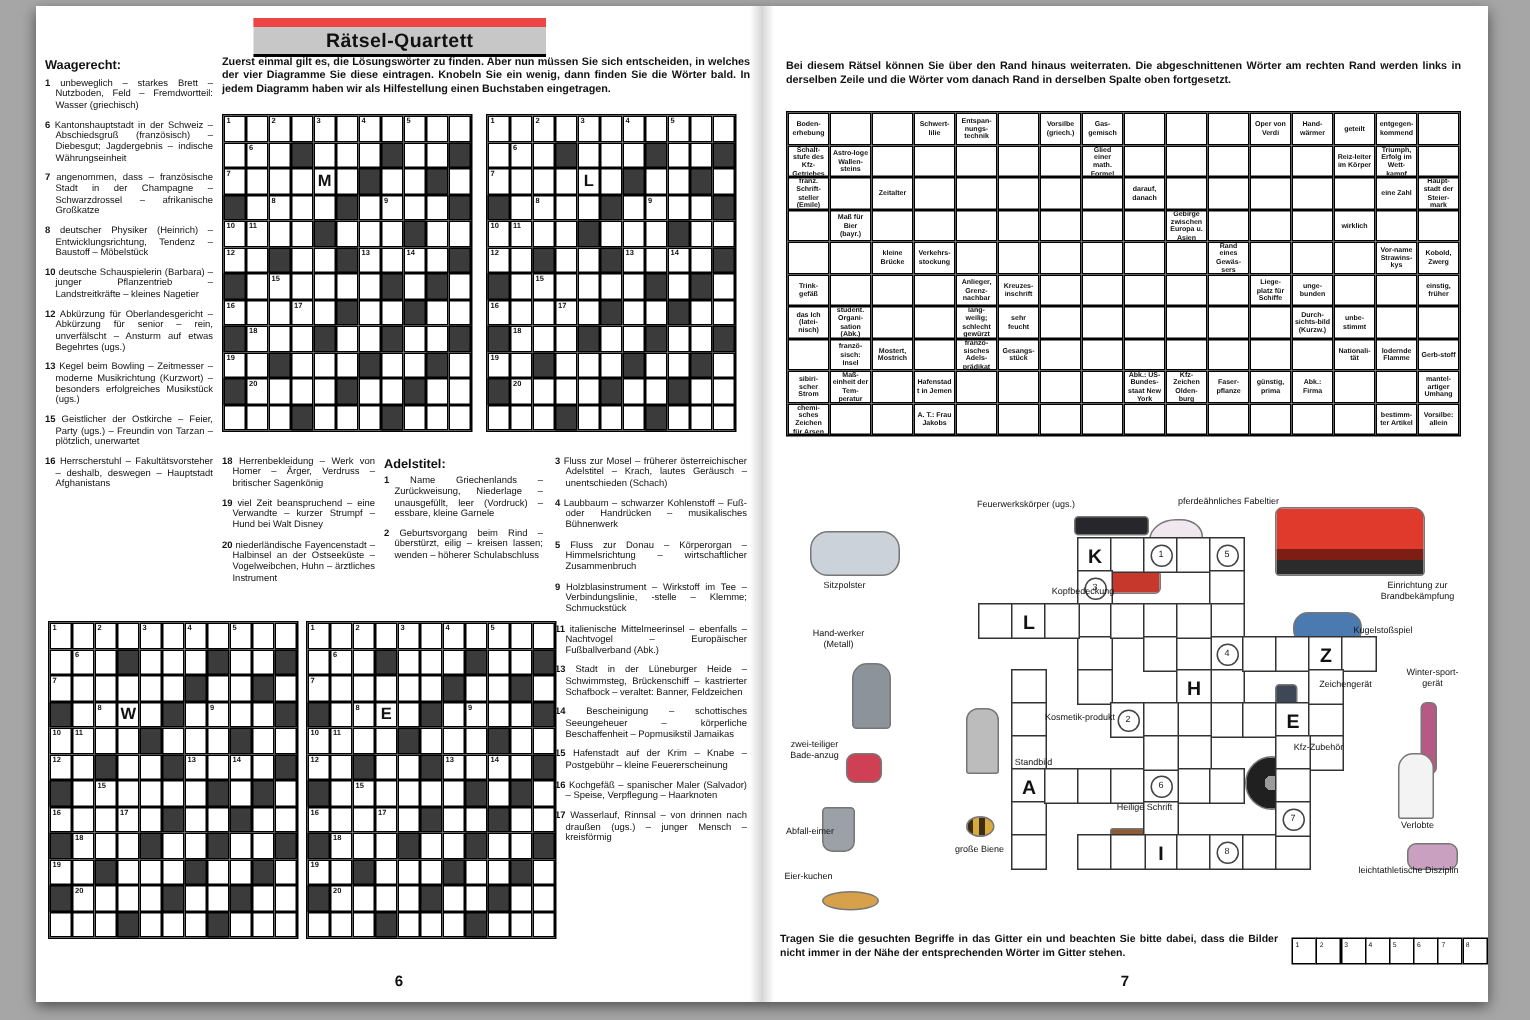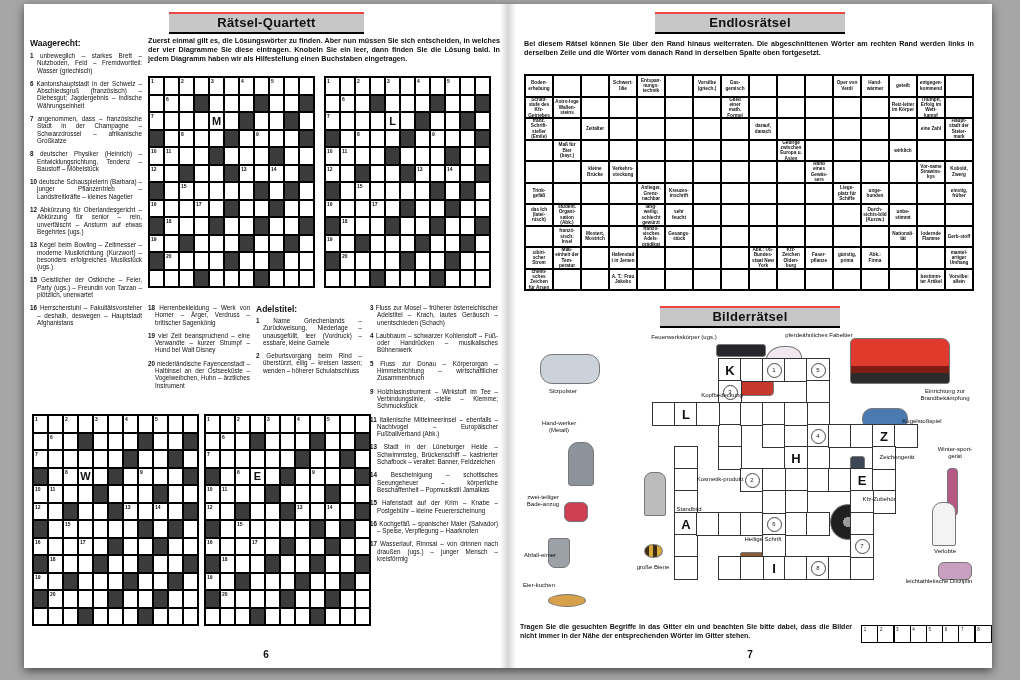--- a/index.html
+++ b/index.html
@@ -2,21 +2,21 @@
 <html><head>
 <meta charset="utf-8">
 <style>
   html,body{margin:0;padding:0;}
   body{width:1020px;height:680px;background:#a6a6a6;font-family:"Liberation Sans",sans-serif;position:relative;color:#111;}
   .spread{position:absolute;left:24px;top:4px;width:968px;height:664px;background:#fff;box-shadow:0 3px 9px rgba(0,0,0,.55);}
   .gutter{position:absolute;left:50%;top:0;width:16px;height:100%;transform:translateX(-50%);background:linear-gradient(90deg,rgba(0,0,0,0),rgba(0,0,0,.16),rgba(0,0,0,0));pointer-events:none;}
   .page{position:absolute;top:0;height:664px;width:484px;}
   .page.left{left:0;}
   .page.right{left:484px;}
-  .titlebar{position:absolute;background:#c7c7c7;border-top:2px solid #ef4444;border-bottom:2px solid #000;text-align:center;font-weight:bold;font-size:13px;padding:1px 0 2px 0;letter-spacing:.3px;}
+  .titlebar{position:absolute;background:#c7c7c7;border-top:6px solid #ef4444;border-bottom:2px solid #000;text-align:center;font-weight:bold;font-size:13px;padding:1px 0 2px 0;letter-spacing:.3px;}
   .col-head{position:absolute;font-weight:bold;font-size:8.5px;}
   .cluecol{position:absolute;}
   .clue{font-size:6.3px;line-height:1.16;margin-bottom:6px;text-indent:-7px;padding-left:7px;text-align:justify;}
   .clue b{font-weight:bold;}
   .intro{position:absolute;font-weight:bold;font-size:7.2px;line-height:1.22;text-align:justify;}
   .qgrid{position:absolute;display:grid;grid-template-columns:repeat(11,15px);grid-auto-rows:17.5px;border:1.5px solid #000;background:#fff;}
   .qcell{border:0.5px solid #000;position:relative;background:#fff;}
   .qcell.black{background:#3b3b3b;}
   .qnum{position:absolute;top:0;left:1px;font-size:5px;font-weight:bold;}
   .qletter{position:absolute;inset:0;display:flex;align-items:center;justify-content:center;font-size:11px;font-weight:bold;}
@@ -47,21 +47,21 @@
         <div class="clue"><b>1</b> unbeweglich – starkes Brett – Nutzboden, Feld – Fremdwortteil: Wasser (griechisch)</div>
         <div class="clue"><b>6</b> Kantonshauptstadt in der Schweiz – Abschiedsgruß (französisch) – Diebesgut; Jagdergebnis – indische Währungseinheit</div>
         <div class="clue"><b>7</b> angenommen, dass – französische Stadt in der Champagne – Schwarzdrossel – afrikanische Großkatze</div>
         <div class="clue"><b>8</b> deutscher Physiker (Heinrich) – Entwicklungsrichtung, Tendenz – Baustoff – Möbelstück</div>
         <div class="clue"><b>10</b> deutsche Schauspielerin (Barbara) – junger Pflanzentrieb – Landstreitkräfte – kleines Nagetier</div>
         <div class="clue"><b>12</b> Abkürzung für Oberlandesgericht – Abkürzung für senior – rein, unverfälscht – Ansturm auf etwas Begehrtes (ugs.)</div>
         <div class="clue"><b>13</b> Kegel beim Bowling – Zeitmesser – moderne Musikrichtung (Kurzwort) – besonders erfolgreiches Musikstück (ugs.)</div>
         <div class="clue"><b>15</b> Geistlicher der Ostkirche – Feier, Party (ugs.) – Freundin von Tarzan – plötzlich, unerwartet</div>
         <div class="clue"><b>16</b> Herrscherstuhl – Fakultätsvorsteher – deshalb, deswegen – Hauptstadt Afghanistans</div>
       </div>
-    <div class="intro" style="left:124px;top:33px;width:352px;">Zuerst einmal gilt es, die Lösungswörter zu finden. Aber nun müssen Sie sich entscheiden, in welches der vier Diagramme Sie diese eintragen. Knobeln Sie ein leer, dann finden Sie die Lösung bald. In jedem Diagramm haben wir als Hilfestellung einen Buchstaben eingetragen.</div>
+    <div class="intro" style="left:124px;top:33px;width:352px;">Zuerst einmal gilt es, die Lösungswörter zu finden. Aber nun müssen Sie sich entscheiden, in welches der vier Diagramme Sie diese eintragen. Knobeln Sie ein wenig, dann finden Sie die Wörter bald. In jedem Diagramm haben wir als Hilfestellung einen Buchstaben eingetragen.</div>
     <div class="qgrid" style="left:124px;top:72px;">
         <div class="qcell">
           <span class="qnum">1</span>
         </div>
         <div class="qcell"></div>
         <div class="qcell">
           <span class="qnum">2</span>
         </div>
         <div class="qcell"></div>
         <div class="qcell">
@@ -778,21 +778,20 @@
         <div class="qcell"></div>
         <div class="qcell black"></div>
         <div class="qcell"></div>
         <div class="qcell"></div>
         <div class="qcell"></div>
       </div>
     <div class="pagenum" style="top:645px;">6</div>
   </div>
 
   <div class="page right">
-    <div class="titlebar" style="left:147px;top:8px;width:190px;">Endlosrätsel</div>
     <div class="intro" style="left:16px;top:36px;width:450px;">Bei diesem Rätsel können Sie über den Rand hinaus weiterraten. Die abgeschnittenen Wörter am rechten Rand werden links in derselben Zeile und die Wörter vom danach Rand in derselben Spalte oben fortgesetzt.</div>
     <div class="egrid" style="left:16px;top:70px;">
         <div class="ecell clue-cell">Boden-erhebung</div>
         <div class="ecell"></div>
         <div class="ecell"></div>
         <div class="ecell clue-cell">Schwert-lilie</div>
         <div class="ecell clue-cell">Entspan-nungs-technik</div>
         <div class="ecell"></div>
         <div class="ecell clue-cell">Vorsilbe (griech.)</div>
         <div class="ecell clue-cell">Gas-gemisch</div>
@@ -942,21 +941,20 @@
         <div class="ecell"></div>
         <div class="ecell"></div>
         <div class="ecell"></div>
         <div class="ecell"></div>
         <div class="ecell"></div>
         <div class="ecell"></div>
         <div class="ecell"></div>
         <div class="ecell clue-cell">bestimm-ter Artikel</div>
         <div class="ecell clue-cell">Vorsilbe: allein</div>
       </div>
-    <div class="titlebar" style="left:152px;top:302px;width:180px;">Bilderrätsel</div>
     <div class="bilder" style="left:12px;top:324px;width:464px;height:290px;">
         <div class="blob" style="left: 196px; top: 16px; width: 48px; height: 11px; background: rgb(38, 38, 43); border-radius: 3px;"></div>
         <div class="item-label" style="left: 118px; top: 6px; width: 92px;">Feuerwerkskörper (ugs.)</div>
         <div class="blob" style="left: 246px; top: 18px; width: 34px; height: 26px; background: rgb(240, 231, 239); border-radius: 55% 45% 40% 55%;"></div>
         <div class="item-label" style="left: 262px; top: 4px; width: 74px;">pferdeähnliches Fabeltier</div>
         <div class="blob" style="left: 330px; top: 10px; width: 98px; height: 44px; background: linear-gradient(rgb(223, 58, 43) 0%, rgb(223, 58, 43) 62%, rgb(126, 29, 20) 62%, rgb(126, 29, 20) 78%, rgb(43, 43, 43) 78%); border-radius: 5px 8px 3px 3px;"></div>
         <div class="item-label" style="left: 392px; top: 60px; width: 66px;">Einrichtung zur Brandbekämpfung</div>
         <div class="blob" style="left: 20px; top: 26px; width: 58px; height: 28px; background: rgb(204, 210, 217); border-radius: 12px;"></div>
         <div class="item-label" style="left: 12px; top: 60px; width: 62px;">Sitzpolster</div>
         <div class="blob" style="left: 210px; top: 42px; width: 42px; height: 24px; background: linear-gradient(rgb(217, 217, 217) 0px, rgb(217, 217, 217) 35%, rgb(198, 56, 44) 35%); border-radius: 14px 14px 4px 4px;"></div>

